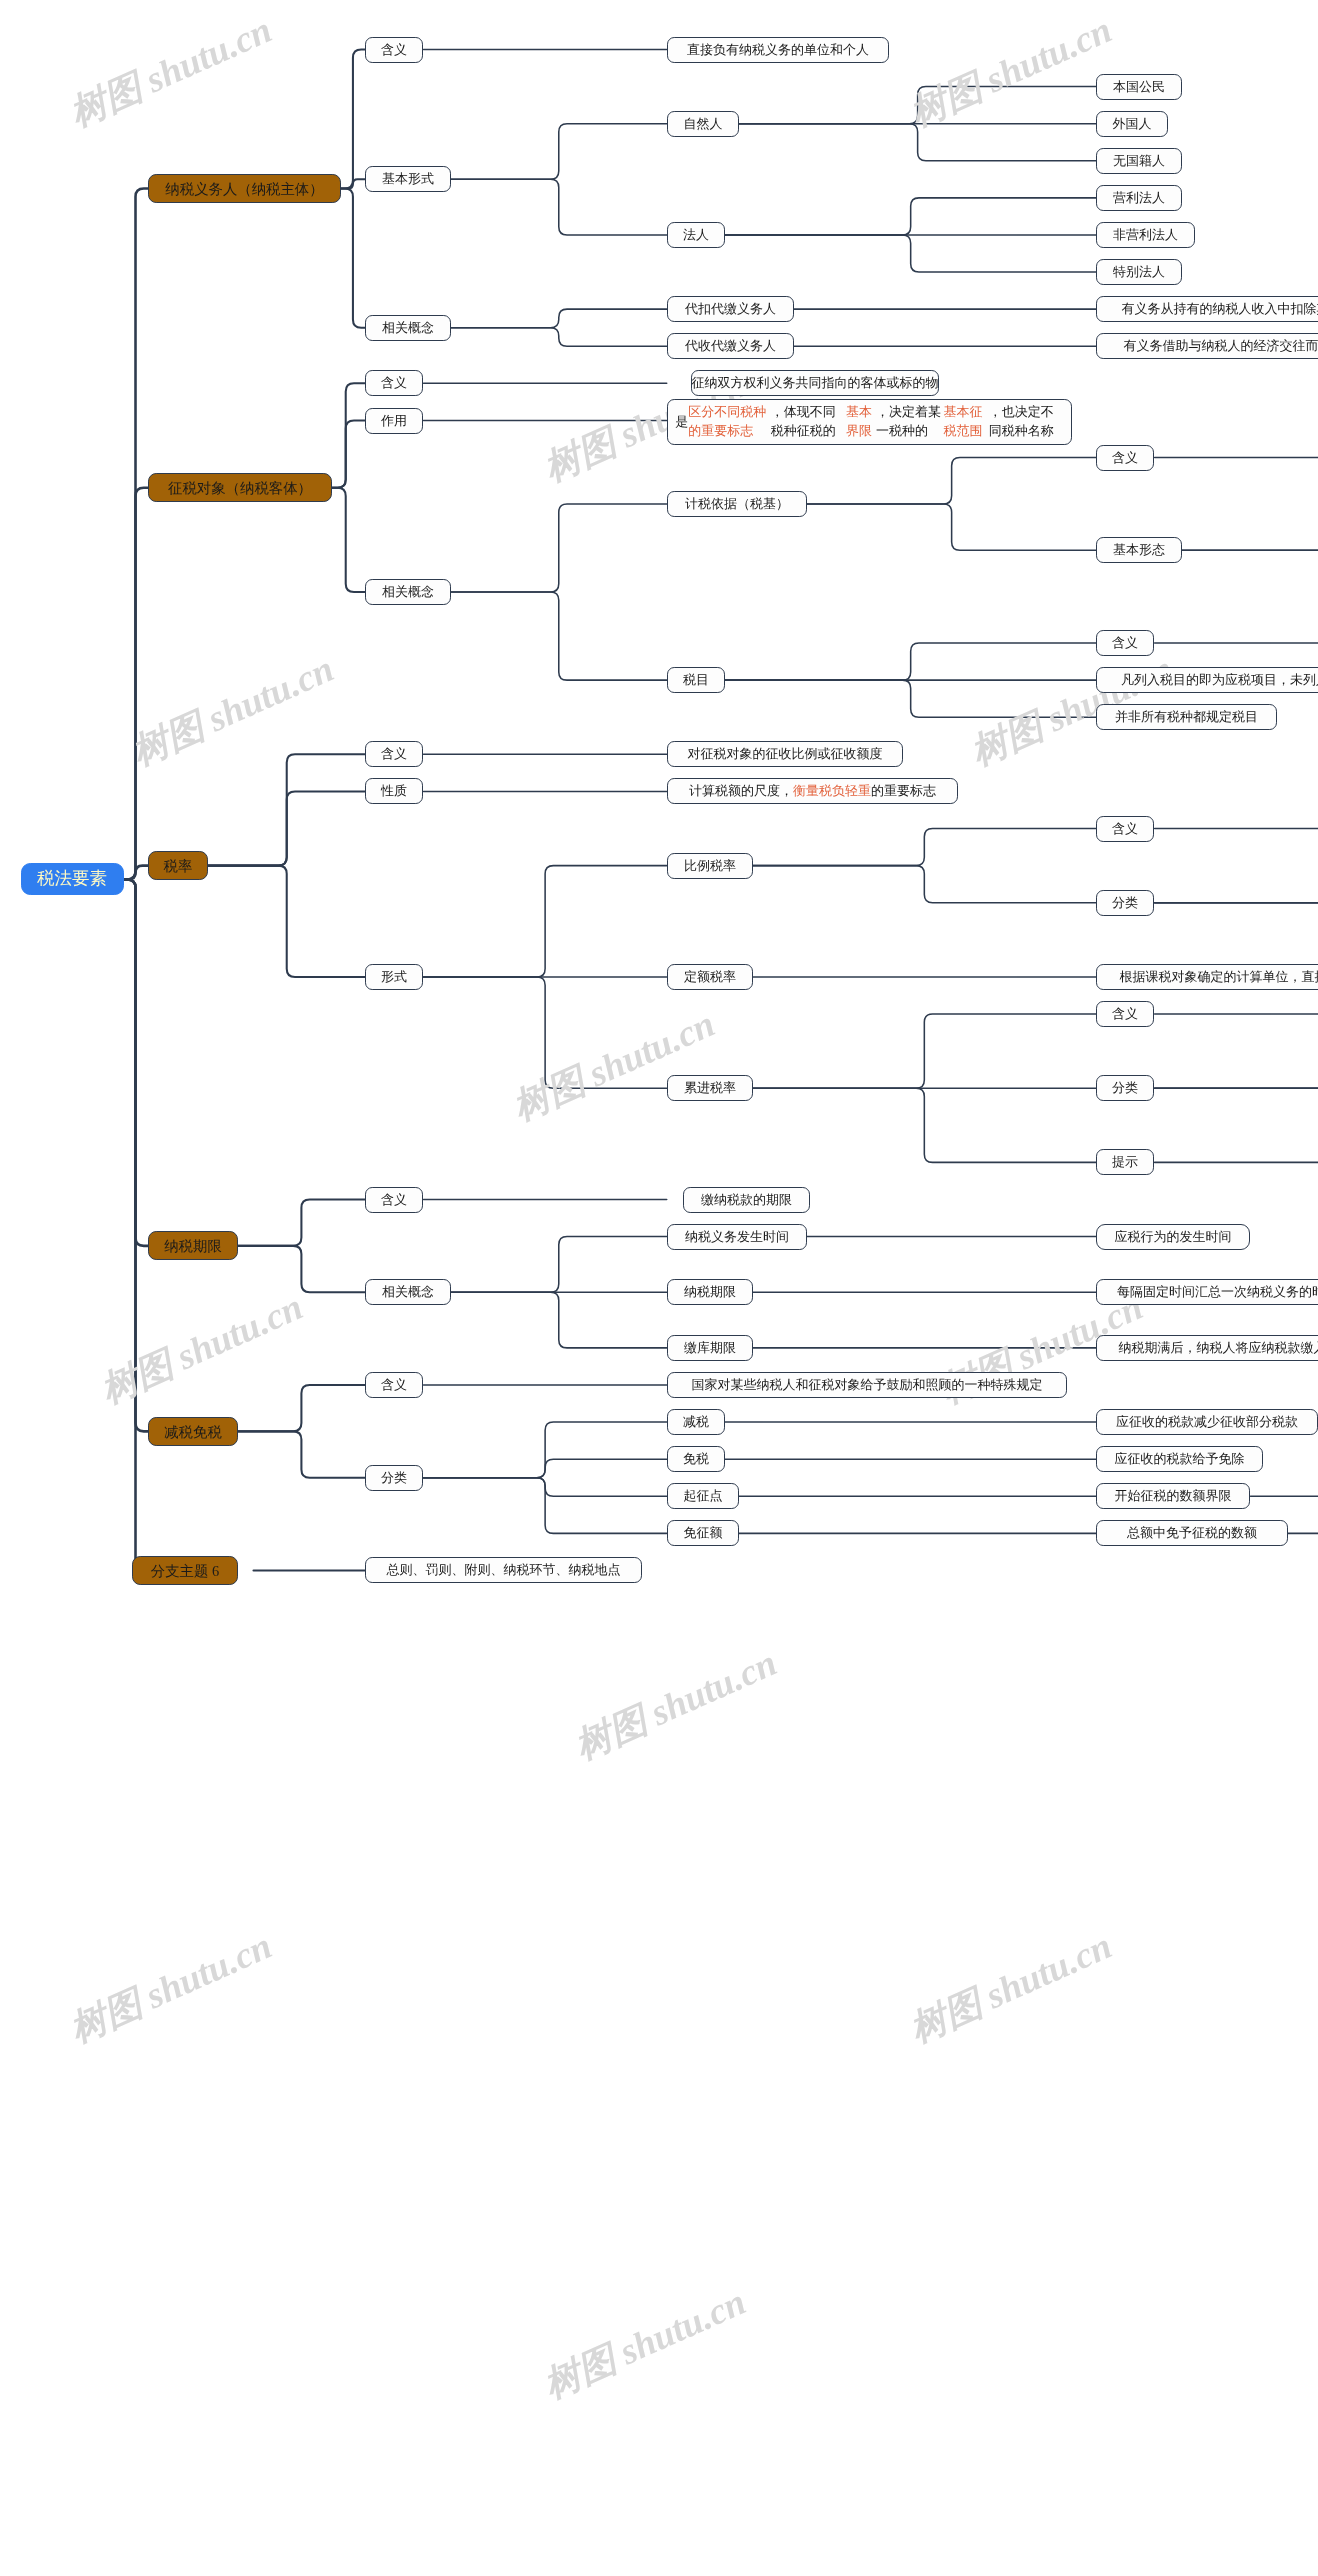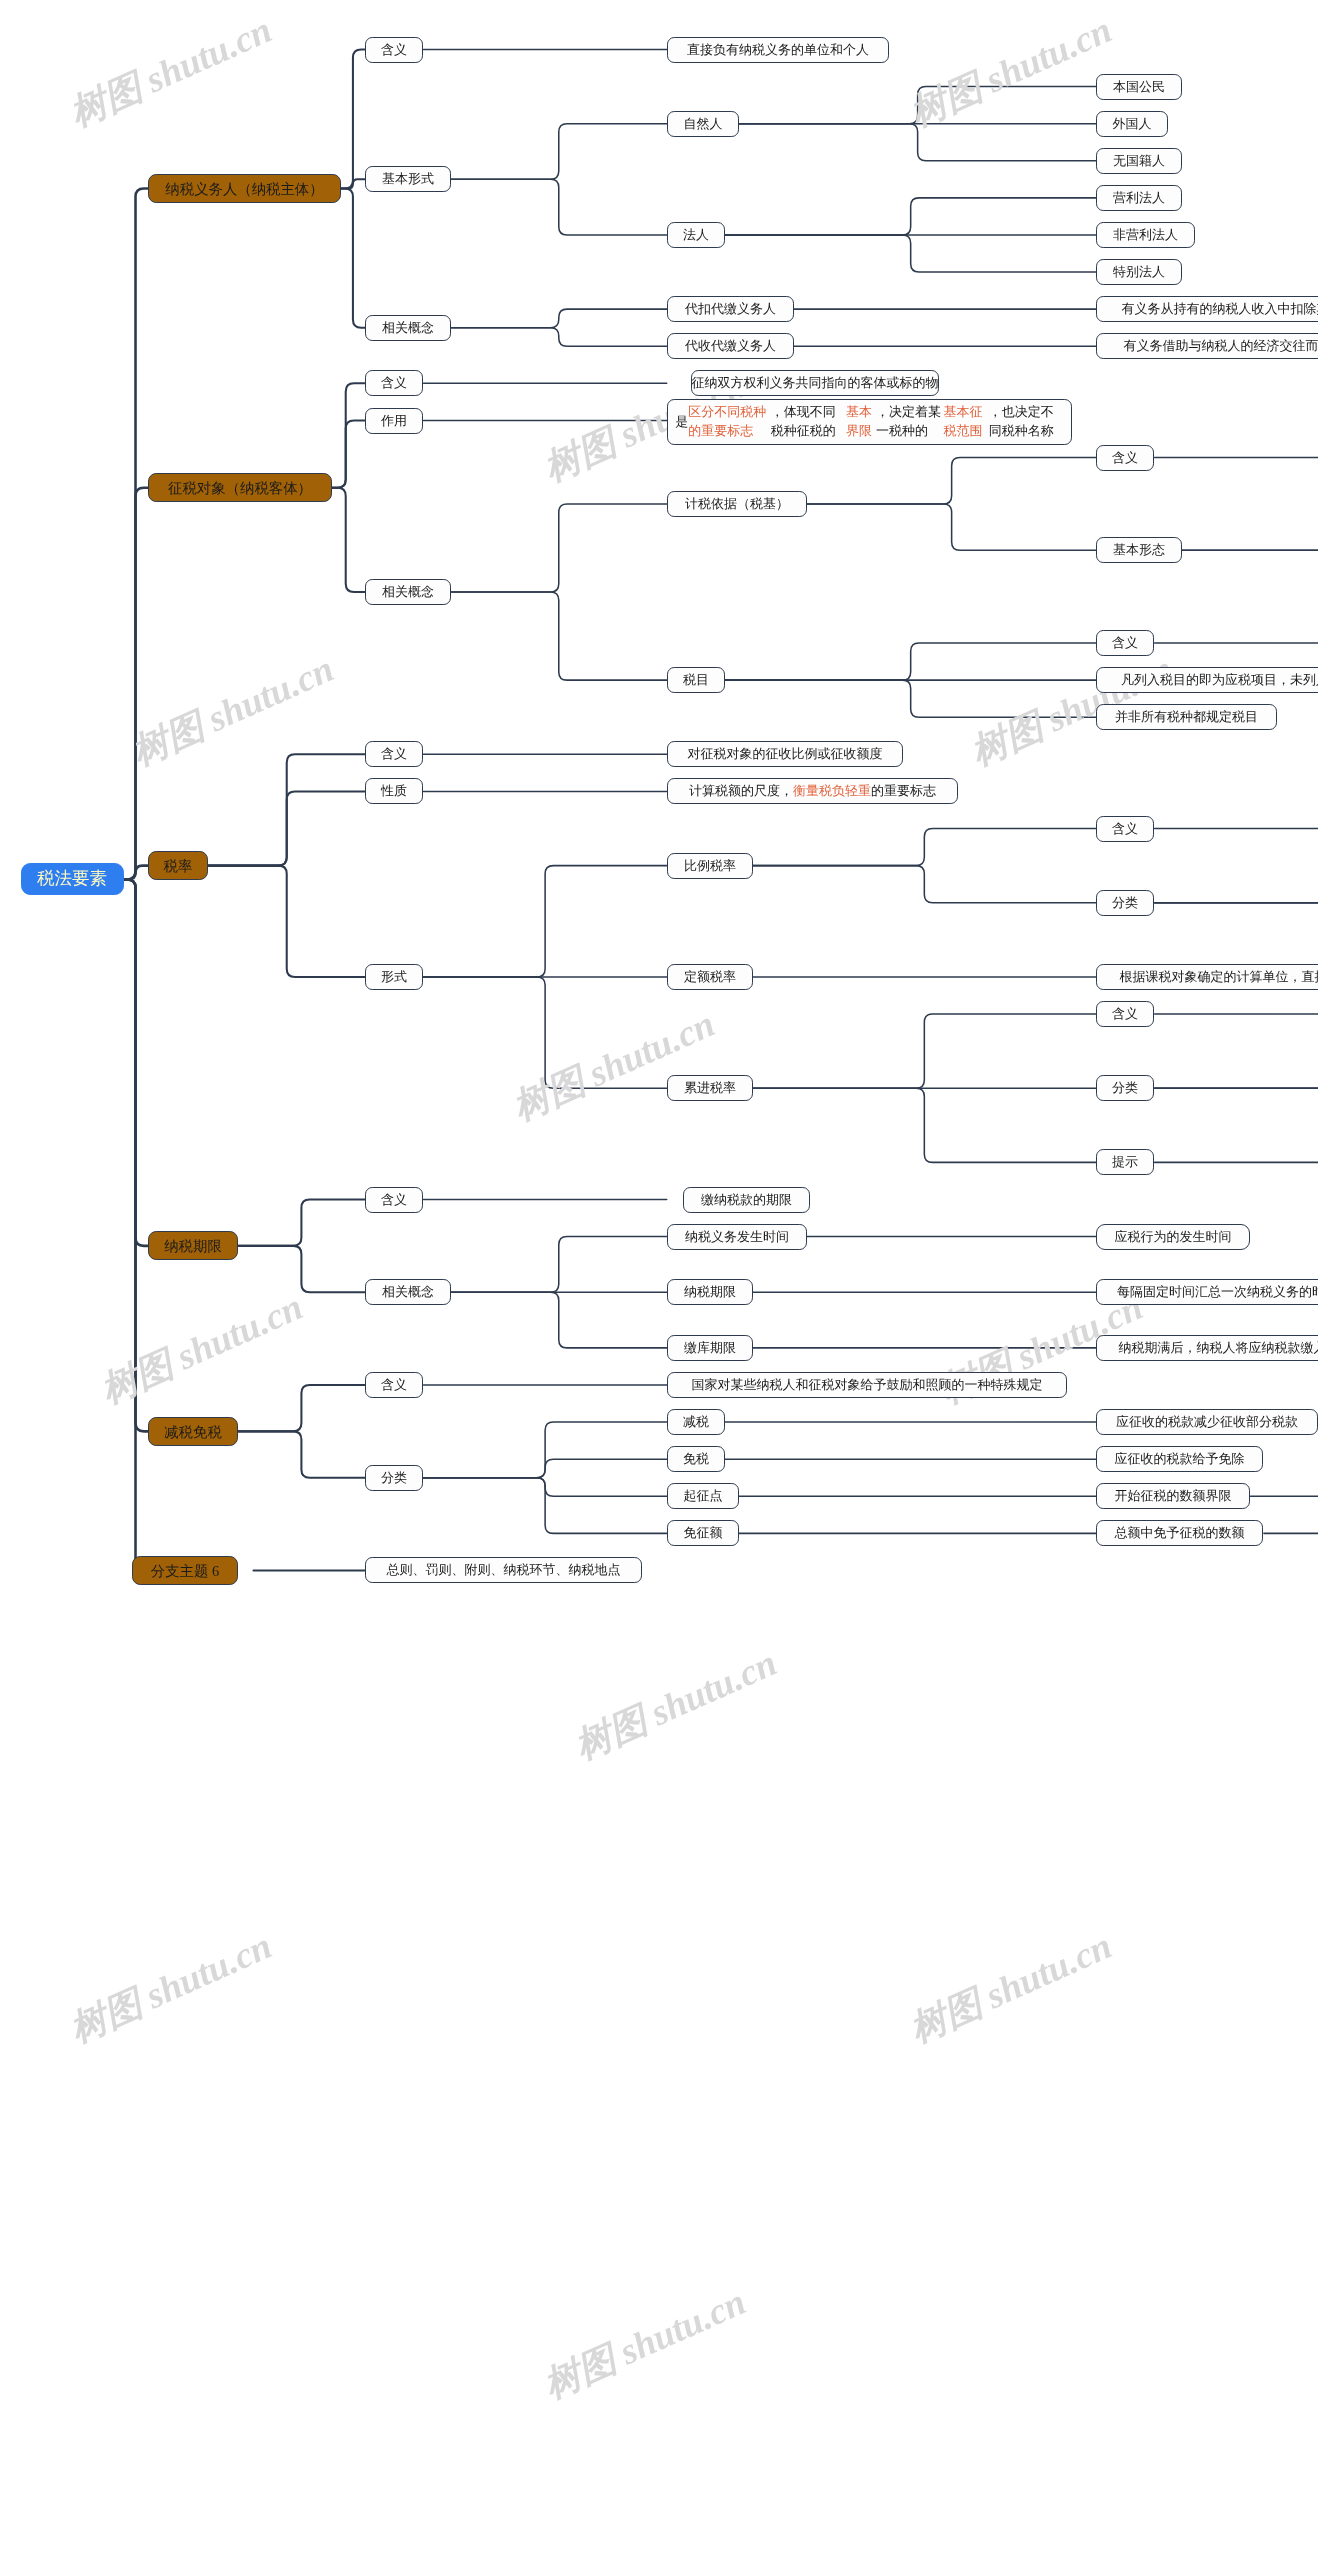--- a/index.html
+++ b/index.html
@@ -359,21 +359,21 @@
     </div>
     <div class="node leaf" style="left: 667px; top: 1483px; width: 72px; min-height: 26px;">
       <span>起征点</span>
     </div>
     <div class="node leaf" style="left: 1096px; top: 1483px; width: 154px; min-height: 26px;">
       <span>开始征税的数额界限</span>
     </div>
     <div class="node leaf" style="left: 667px; top: 1520px; width: 72px; min-height: 26px;">
       <span>免征额</span>
     </div>
-    <div class="node leaf" style="left: 1096px; top: 1520px; width: 167px; min-height: 26px;">
+    <div class="node leaf" style="left: 1096px; top: 1520px; width: 192px; min-height: 26px;">
       <span>总额中免予征税的数额</span>
     </div>
     <div class="node lvl1" style="left: 132px; top: 1556px; width: 106px; min-height: 29px; font-family: Liberation Serif, serif;">
       <span>分支主题 6</span>
     </div>
     <div class="node leaf" style="left: 365px; top: 1557px; width: 277px; min-height: 26px;">
       <span>总则、罚则、附则、纳税环节、纳税地点</span>
     </div>
     <div class="wm" style="left: 62px; top: 93px;">树图 shutu.cn</div>
     <div class="wm" style="left: 902px; top: 93px;">树图 shutu.cn</div>

